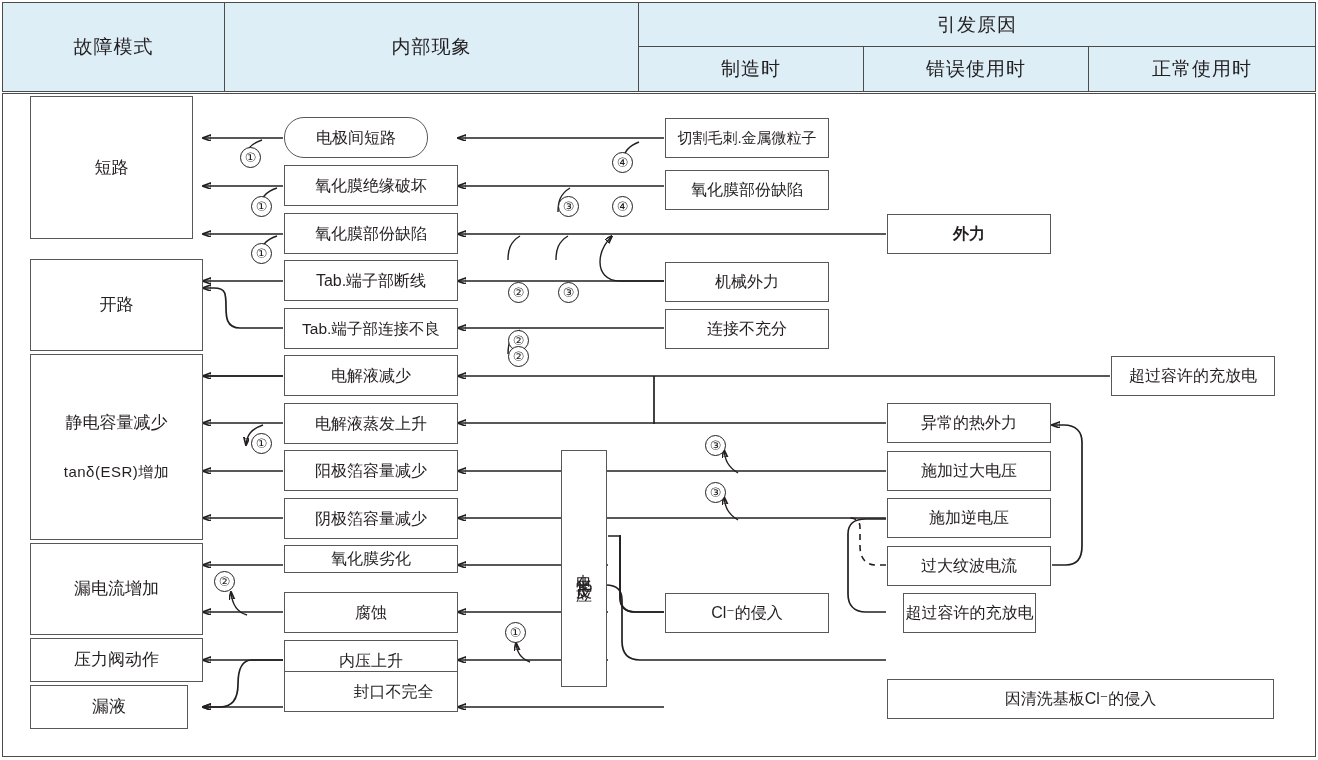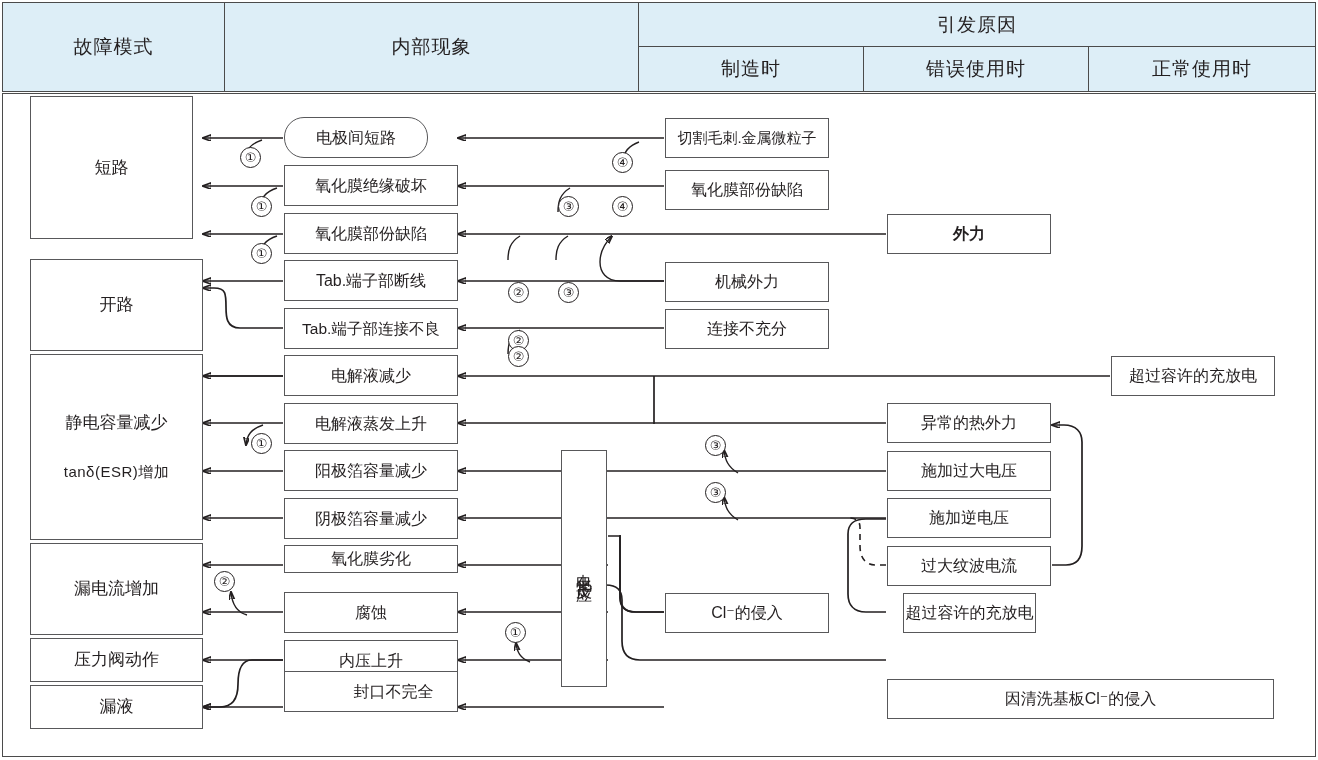--- a/index.html
+++ b/index.html
@@ -195,21 +195,21 @@
   <div class="box big" style="left:30px;top:543px;width:173px;height:92px;">
     <span>漏电流增加</span>
   </div>
   <div class="box stack" style="left:30px;top:354px;width:173px;height:186px;font-size:17px;">
     <span>静电容量减少</span>
     <span style="font-size:15px;letter-spacing:0.5px;">tanδ(ESR)增加</span>
   </div>
   <div class="box big" style="left:30px;top:638px;width:173px;height:44px;">
     <span>压力阀动作</span>
   </div>
-  <div class="box big" style="left:30px;top:685px;width:173px;height:44px;">
+  <div class="box big" style="left:30px;top:685px;width:158px;height:44px;">
     <span>漏液</span>
   </div>
 
   <div class="box mid" style="left:284px;top:117px;width:144px;height:41px;border-radius:20px;">
     <span>电极间短路</span>
   </div>
   <div class="box mid" style="left:284px;top:165px;width:174px;height:41px;">
     <span>氧化膜绝缘破坏</span>
   </div>
   <div class="box mid" style="left:284px;top:213px;width:174px;height:41px;">

